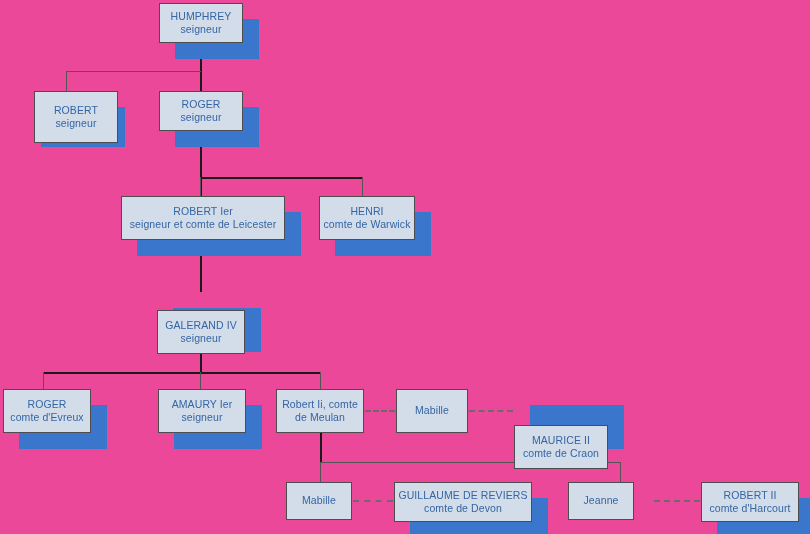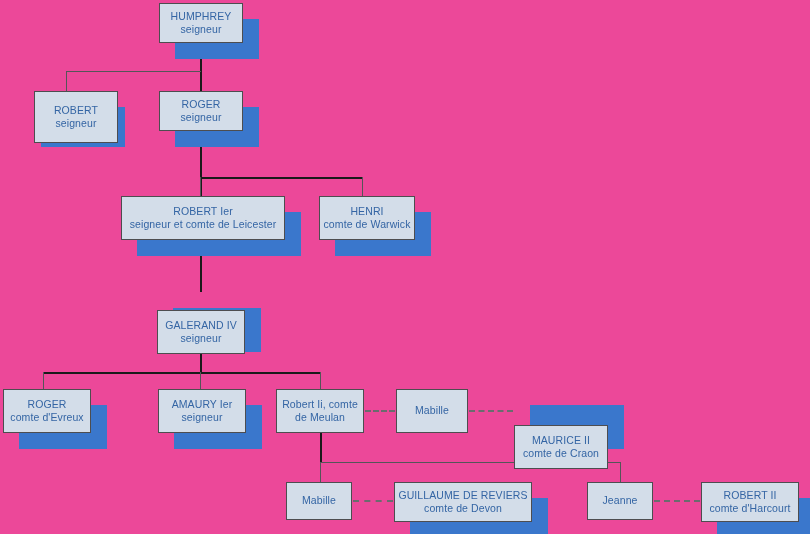--- a/index.html
+++ b/index.html
@@ -161,21 +161,21 @@
 
   <div class="node" style="left:286px; top:482px; width:66px; height:38px;">
     <span class="l1">Mabille</span>
   </div>
 
   <div class="node" style="left:394px; top:482px; width:138px; height:40px;">
     <span class="l1">GUILLAUME DE REVIERS</span>
     <span class="l2">comte de Devon</span>
   </div>
 
-  <div class="node" style="left:587px; top:482px; width:66px; height:38px;">
+  <div class="node" style="left:568px; top:482px; width:66px; height:38px;">
     <span class="l1">Jeanne</span>
   </div>
 
   <div class="node" style="left:701px; top:482px; width:98px; height:40px;">
     <span class="l1">ROBERT II</span>
     <span class="l2">comte d'Harcourt</span>
   </div>
 
 </div>
 

